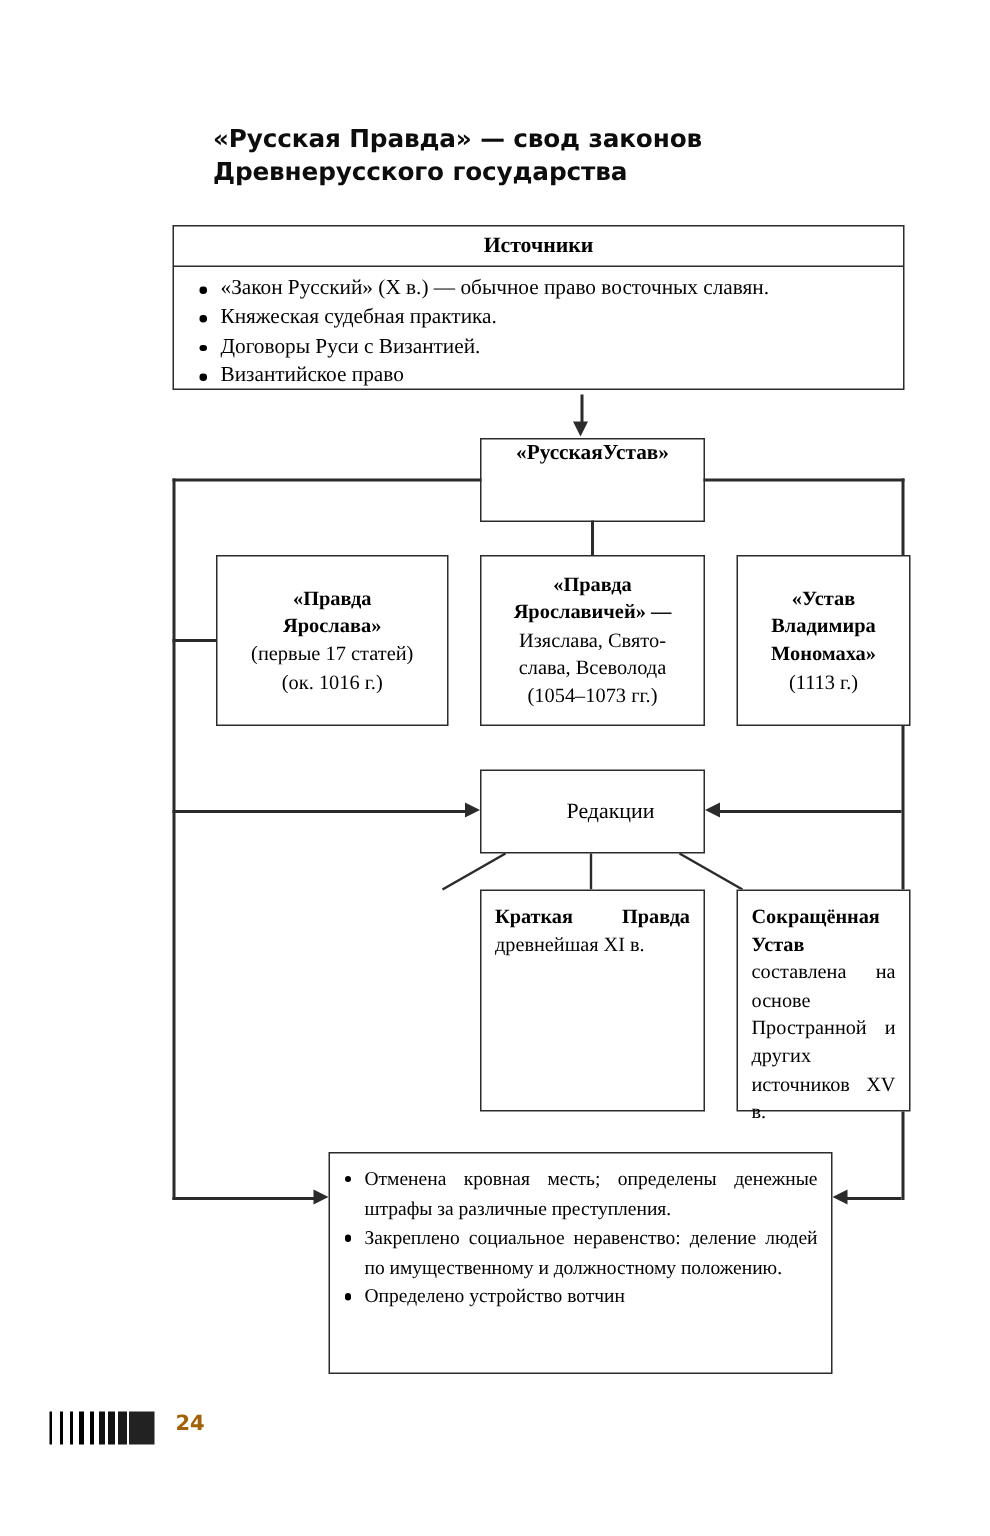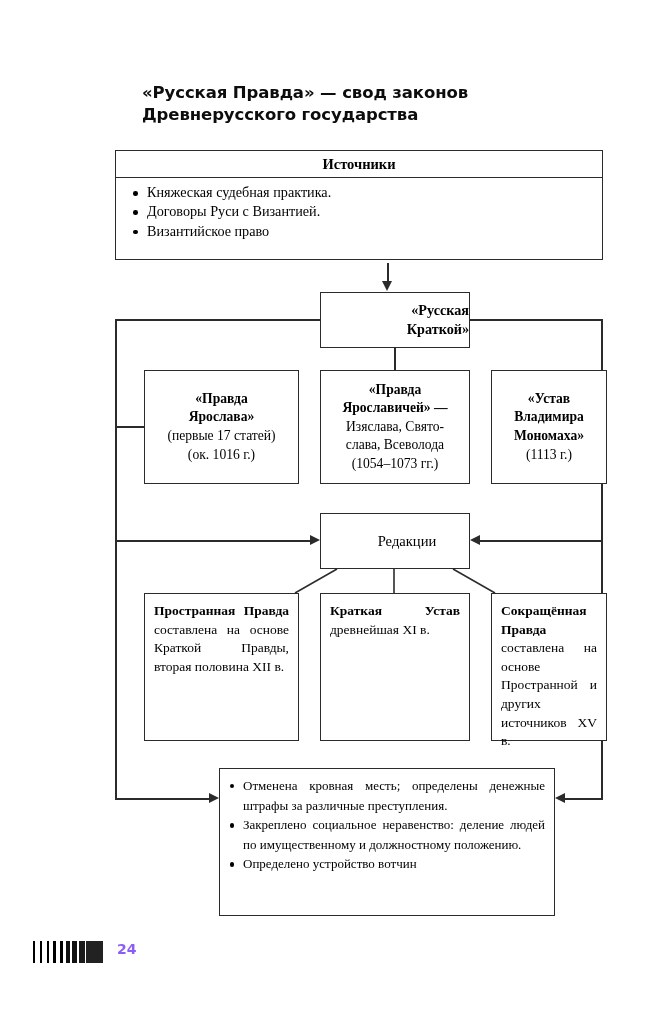--- a/index.html
+++ b/index.html
@@ -34,22 +34,22 @@
     font-size:14.2px;line-height:19.4px;position:relative;padding-left:17px;
   }
   #sources-list .li::before{
     content:"";position:absolute;left:3px;top:8px;width:4.6px;height:4.6px;
     border-radius:50%;background:#000;
   }
 
   
   #rp{left:291px;top:292px;width:150px;height:56px;}
   #rp .inner{
-    width:100%;height:100%;display:flex;flex-direction:column;
-    align-items:flex-end;justify-content:center;
+    width:100%;height:100%;display:flex;flex-direction:row;
+    align-items:flex-start;justify-content:center;
     font-weight:bold;font-size:14.2px;line-height:19px;
   }
 
   
   .mid{top:370px;height:114px;}
   #m1{left:115px;width:155px;}
   #m2{left:291px;width:150px;}
   #m3{left:462px;width:116px;}
   .midtxt{
     width:100%;height:100%;display:flex;flex-direction:column;
@@ -108,48 +108,49 @@
   
   #footer-bar{position:absolute;left:4px;top:941px;width:70px;height:22px;
     background:linear-gradient(90deg,
       #000 0 2px,#fff 2px 7px,#000 7px 9px,#fff 9px 14px,
       #000 14px 16px,#fff 16px 20px,#000 20px 23px,#fff 23px 27px,
       #000 27px 30px,#fff 30px 33px,#111 33px 37px,#fff 37px 39px,
       #111 39px 44px,#fff 44px 46px,#1a1a1a 46px 52px,#fff 52px 53px,
       #222 53px 70px);
     border:0;}
   #page-no{position:absolute;left:88px;top:941px;
-    font-family:"DejaVu Sans",sans-serif;font-size:14px;font-weight:600;color:#8b5cf6;}
+    font-family:"DejaVu Sans",sans-serif;font-size:14px;font-weight:600;color:#a16207;}
 </style>
 </head>
 <body>
 
 <div class="page">
 
   <div id="title">
     <div>«Русская Правда» — свод законов</div>
     <div>Древнерусского государства</div>
   </div>
 
   <div class="box" id="sources">
     <div id="sources-head">Источники</div>
     <div id="sources-list">
+      <div class="li">«Закон Русский» (X в.) — обычное право восточных славян.</div>
       <div class="li">Княжеская судебная практика.</div>
       <div class="li">Договоры Руси с Византией.</div>
       <div class="li">Византийское право</div>
     </div>
   </div>
 
   <div class="ln v" style="left:358px;top:263px;height:20px;"></div>
   <div class="arrow-d" style="left:353px;top:281px;"></div>
 
   <div class="box" id="rp">
     <div class="inner">
       <span>«Русская</span>
-      <span>Краткой»</span>
+      <span>Устав»</span>
     </div>
   </div>
 
   <div class="ln h" style="left:86px;top:319px;width:206px;"></div>
   <div class="ln h" style="left:440px;top:319px;width:134px;"></div>
   <div class="ln v" style="left:86px;top:319px;height:481px;"></div>
   <div class="ln v" style="left:572px;top:319px;height:481px;"></div>
 
   <div class="ln v" style="left:365px;top:347px;height:24px;"></div>
 
@@ -194,30 +195,27 @@
   <div class="box" id="red">
     <div class="inner">Редакции</div>
   </div>
 
   <svg id="diag">
     <line x1="308" y1="569" x2="266" y2="593" stroke="#2b2b2b" stroke-width="1.6"></line>
     <line x1="424" y1="569" x2="466" y2="593" stroke="#2b2b2b" stroke-width="1.6"></line>
     <line x1="365" y1="569" x2="365" y2="593" stroke="#2b2b2b" stroke-width="1.6"></line>
   </svg>
 
-  <div class="box low" id="l1">
-    <div class="lowtxt"><span class="b">Пространная Правда</span><span> составлена на основе Краткой Правды, вторая половина XII в.</span></div>
-  </div>
 
   <div class="box low" id="l2">
-    <div class="lowtxt"><span class="b">Краткая Устав</span><span> древнейшая XI в.</span></div>
+    <div class="lowtxt"><span class="b">Краткая Правда</span><span> древнейшая XI в.</span></div>
   </div>
 
   <div class="box low" id="l3">
-    <div class="lowtxt"><span class="b">Сокращённая Правда</span><span> составлена на основе Пространной и других источников XV в.</span></div>
+    <div class="lowtxt"><span class="b">Сокращённая Устав</span><span> составлена на основе Пространной и других источников XV в.</span></div>
   </div>
 
   <div class="ln h" style="left:86px;top:798px;width:95px;"></div>
   <div class="ln h" style="left:535px;top:798px;width:37px;"></div>
   <div class="arrow-r" style="left:180px;top:793px;"></div>
   <div class="arrow-l" style="left:526px;top:793px;"></div>
 
   <div class="box" id="res">
     <div id="res-list">
       <div class="li">Отменена кровная месть; определены денежные штрафы за различные преступления.</div>

